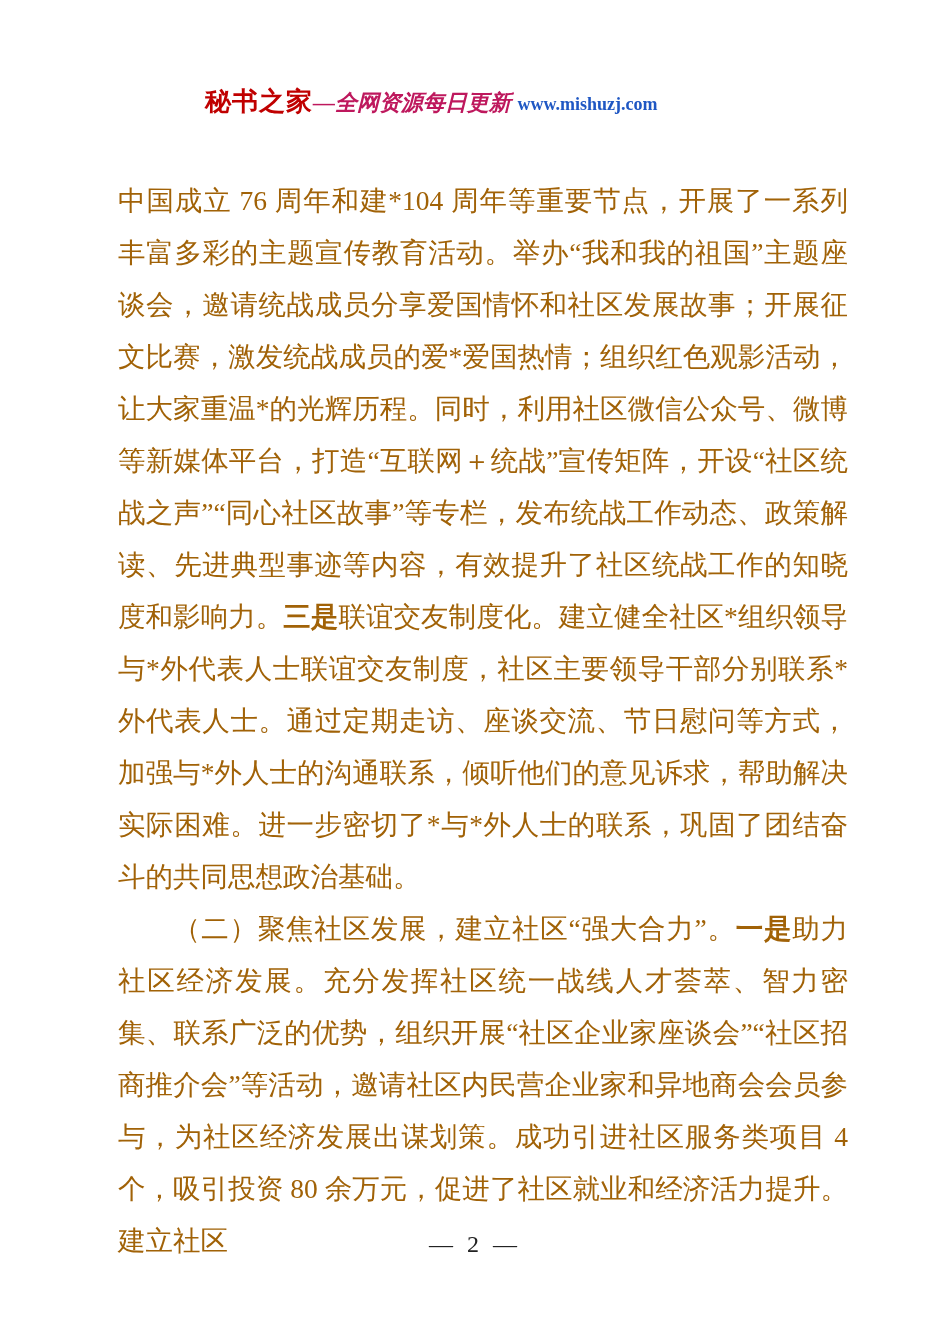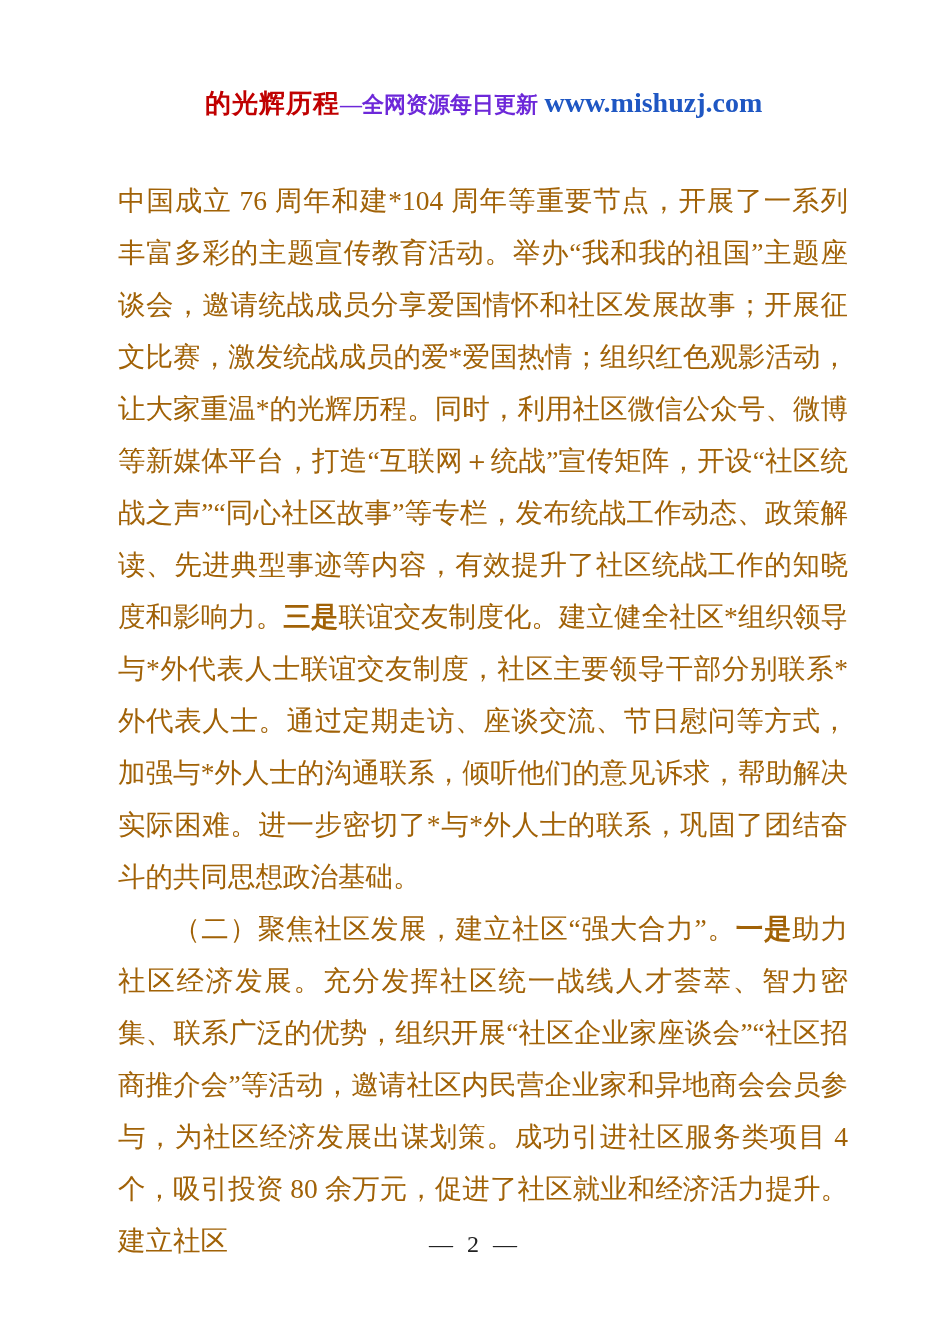--- a/index.html
+++ b/index.html
@@ -30,28 +30,29 @@
     font-size: 26px;
     line-height: 1.2;
   }
   .header .brand {
     color: #c00000;
     font-weight: bold;
     font-family: "Liberation Serif", serif;
     letter-spacing: 1px;
   }
   .header .tagline {
-    color: #6d28d9;
+    color: #be185d;
     font-weight: bold;
     font-size: 22px;
+    font-style: italic;
   }
   .header .url {
     color: #1f57c3;
     font-weight: bold;
-    font-size: 28px;
+    font-size: 18px;
     font-family: "Liberation Serif", serif;
     text-decoration: none;
   }
   .body-text {
     position: absolute;
     top: 175px;
     left: 118px;
     width: 730px;
     font-size: 27.5px;
     line-height: 52px;
@@ -85,21 +86,21 @@
     letter-spacing: 4px;
     font-family: "Liberation Serif", serif;
   }
 </style>
 </head>
 <body>
 
 <div class="page">
 
   <div class="header">
-    <span class="brand">的光辉历程</span><span class="tagline">—全网资源每日更新</span> <span class="url">www.mishuzj.com</span>
+    <span class="brand">秘书之家</span><span class="tagline">—全网资源每日更新</span> <span class="url">www.mishuzj.com</span>
   </div>
 
   <div class="body-text">
     <p class="para"><span>中国成立 76 周年和建*104 周年等重要节点，开展了一系列丰富多彩的主题宣传教育活动。举办“我和我的祖国”主题座谈会，邀请统战成员分享爱国情怀和社区发展故事；开展征文比赛，激发统战成员的爱*爱国热情；组织红色观影活动，让大家重温*的光辉历程。同时，利用社区微信公众号、微博等新媒体平台，打造“互联网＋统战”宣传矩阵，开设“社区统战之声”“同心社区故事”等专栏，发布统战工作动态、政策解读、先进典型事迹等内容，有效提升了社区统战工作的知晓度和影响力。</span><b>三是</b><span>联谊交友制度化。建立健全社区*组织领导与*外代表人士联谊交友制度，社区主要领导干部分别联系*外代表人士。通过定期走访、座谈交流、节日慰问等方式，加强与*外人士的沟通联系，倾听他们的意见诉求，帮助解决实际困难。进一步密切了*与*外人士的联系，巩固了团结奋斗的共同思想政治基础。</span></p>
     <p class="para indent"><span>（二）聚焦社区发展，建立社区“强大合力”。</span><b>一是</b><span>助力社区经济发展。充分发挥社区统一战线人才荟萃、智力密集、联系广泛的优势，组织开展“社区企业家座谈会”“社区招商推介会”等活动，邀请社区内民营企业家和异地商会会员参与，为社区经济发展出谋划策。成功引进社区服务类项目 4 个，吸引投资 80 余万元，促进了社区就业和经济活力提升。建立社区</span></p>
   </div>
 
   <div class="footer">— 2 —</div>
 
 </div>

